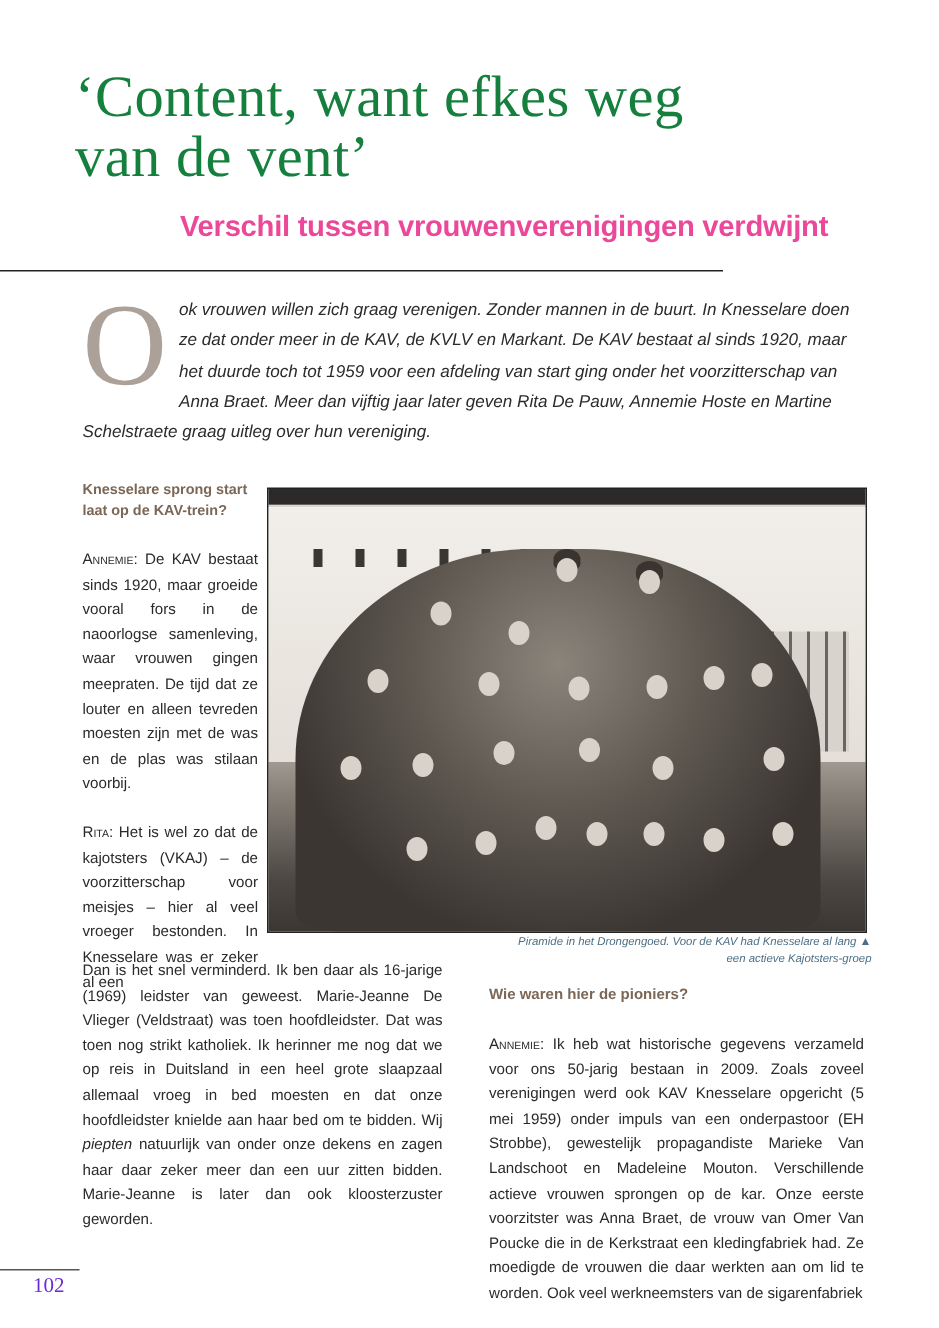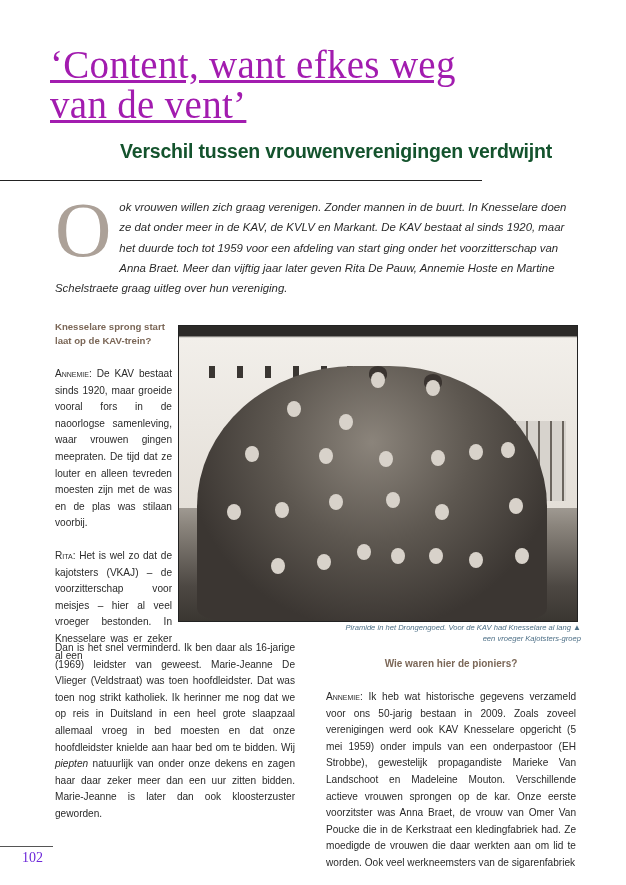--- a/index.html
+++ b/index.html
@@ -1,24 +1,24 @@
 <!DOCTYPE html>
 <html><head>
 <meta charset="utf-8">
 <style>
   html, body { margin: 0; padding: 0; background: #ffffff; }
   body { width: 626px; height: 885px; position: relative; overflow: hidden;
          font-family: "DejaVu Sans", sans-serif; color: #2a2a2a; }
 
   .title { position: absolute; left: 50px; top: 45px; margin: 0;
            font-family: "Liberation Serif", serif; font-weight: normal;
-           font-size: 39px; line-height: 40px; color: #a21caf; letter-spacing: 0.3px; text-decoration: underline; }
+           font-size: 39px; line-height: 40px; color: #15803d; letter-spacing: 0.3px; }
   .subtitle { position: absolute; left: 120px; top: 140px; margin: 0;
               font-family: "Liberation Sans", sans-serif; font-weight: bold;
-              font-size: 19.5px; color: #14532d; white-space: nowrap; letter-spacing: -0.2px; }
+              font-size: 19.5px; color: #ec4899; white-space: nowrap; letter-spacing: -0.2px; }
   .rule-top { position: absolute; left: 0; top: 180px; width: 482px; height: 1px; background: #222; }
 
   .intro { position: absolute; left: 55px; top: 197px; width: 520px;
            font-family: "Liberation Sans", sans-serif; font-style: italic;
            font-size: 11.4px; line-height: 20.3px; color: #2b2b2b; }
   .dropcap { float: left; font-family: "Liberation Serif", serif; font-style: normal;
              font-size: 78px; line-height: 58px; color: #aca198; margin: 2px 8px 0 0; padding-top: 2px; }
 
   .col-left { position: absolute; left: 55px; top: 320px; width: 117px;
               font-family: "Liberation Sans", sans-serif; font-size: 10.1px; line-height: 16.6px;
@@ -47,21 +47,21 @@
              font-size: 7.6px; line-height: 11px; color: #4d6f86; }
   .caption .tri { font-style: normal; color: #4d6f86; font-size: 8px; }
 
   .full-left { position: absolute; left: 55px; top: 640px; width: 240px;
                font-family: "Liberation Sans", sans-serif; font-size: 10.1px; line-height: 16.6px;
                text-align: justify; color: #2a2a2a; }
 
   .col-right { position: absolute; left: 326px; top: 657px; width: 250px;
                font-family: "Liberation Sans", sans-serif; font-size: 10.1px; line-height: 16.6px;
                text-align: justify; color: #2a2a2a; }
-  .col-right .heading { font-size: 10px; margin-bottom: 18px; text-align: center; }
+  .col-right .heading { font-size: 10px; margin-bottom: 18px; }
 
   .rule-foot { position: absolute; left: 0; top: 846px; width: 53px; height: 1px; background: #555; }
   .page-num { position: absolute; left: 22px; top: 850px; font-family: "Liberation Serif", serif;
               font-size: 14px; color: #6d28d9; }
 </style>
 </head>
 <body>
 
 <h1 class="title">
   <span>‘Content, want efkes weg</span><br>
@@ -114,21 +114,21 @@
   <div class="face" style="left:178px;top:218px"></div>
   <div class="face" style="left:212px;top:222px"></div>
   <div class="face" style="left:250px;top:222px"></div>
   <div class="face" style="left:290px;top:226px"></div>
   <div class="face" style="left:336px;top:222px"></div>
 </div>
 
 <div class="caption">
   <span>Piramide in het Drongengoed. Voor de KAV had Knesselare al lang</span>
   <span class="tri">▲</span><br>
-  <span>een vroeger Kajotsters-groep</span>
+  <span>een actieve Kajotsters-groep</span>
 </div>
 
 <div class="full-left">
   <p class="para"><span>Dan is het snel verminderd. Ik ben daar als 16-jarige (1969) leidster van geweest. Marie-Jeanne De Vlieger (Veldstraat) was toen hoofdleidster. Dat was toen nog strikt katholiek. Ik herinner me nog dat we op reis in Duitsland in een heel grote slaapzaal allemaal vroeg in bed moesten en dat onze hoofdleidster knielde aan haar bed om te bidden. Wij </span><em>piepten</em><span> natuurlijk van onder onze dekens en zagen haar daar zeker meer dan een uur zitten bidden. Marie-Jeanne is later dan ook kloosterzuster geworden.</span></p>
 </div>
 
 <div class="col-right">
   <p class="heading">Wie waren hier de pioniers?</p>
   <p class="para"><span class="sc">Annemie:</span><span> Ik heb wat historische gegevens verzameld voor ons 50-jarig bestaan in 2009. Zoals zoveel verenigingen werd ook KAV Knesselare opgericht (5 mei 1959) onder impuls van een onderpastoor (EH Strobbe), gewestelijk propagandiste Marieke Van Landschoot en Madeleine Mouton. Verschillende actieve vrouwen sprongen op de kar. Onze eerste voorzitster was Anna Braet, de vrouw van Omer Van Poucke die in de Kerkstraat een kledingfabriek had. Ze moedigde de vrouwen die daar werkten aan om lid te worden. Ook veel werkneemsters van de sigarenfabriek</span></p>
 </div>

